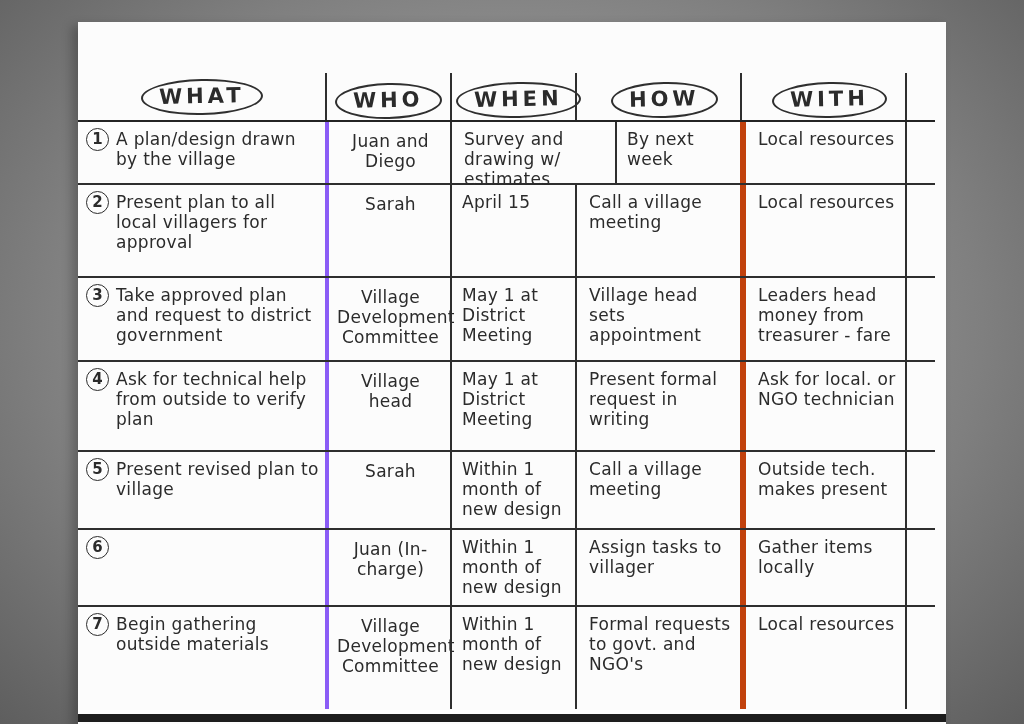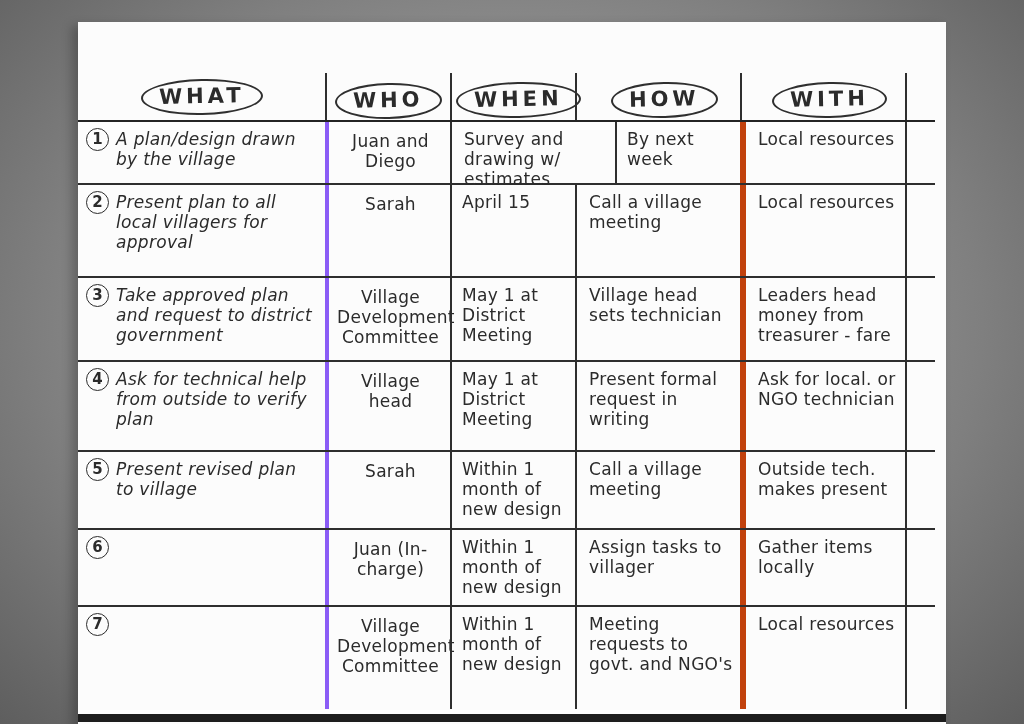--- a/index.html
+++ b/index.html
@@ -92,21 +92,21 @@
     border: 1.7px solid #2b2b2b;
     border-radius: 50%;
     display: inline-flex;
     align-items: center;
     justify-content: center;
     font-size: 15px;
     font-weight: bold;
     box-sizing: border-box;
     margin-top: 1px;
   }
-  .what-text { padding-top: 2px; font-style: italic; }
+  .what-text { padding-top: 2px; }
 </style>
 </head>
 <body>
 
 <div class="page">
 
   <div class="table">
 
     <div class="hrow">
       <div class="hcell col-what">
@@ -157,21 +157,21 @@
 
     <div class="row r3">
       <div class="cell col-what">
         <div class="what-inner">
           <span class="numcircle">3</span>
           <span class="what-text">Take approved plan and request to district government</span>
         </div>
       </div>
       <div class="cell col-who">Village Development Committee</div>
       <div class="cell col-when">May 1 at District Meeting</div>
-      <div class="cell col-how">Village head sets technician</div>
+      <div class="cell col-how">Village head sets appointment</div>
       <div class="cell col-with">Leaders head money from treasurer - fare</div>
       <div class="cell col-space"></div>
     </div>
 
     <div class="row r4">
       <div class="cell col-what">
         <div class="what-inner">
           <span class="numcircle">4</span>
           <span class="what-text">Ask for technical help from outside to verify plan</span>
         </div>
@@ -207,25 +207,26 @@
       <div class="cell col-when">Within 1 month of new design</div>
       <div class="cell col-how">Assign tasks to villager</div>
       <div class="cell col-with">Gather items locally</div>
       <div class="cell col-space"></div>
     </div>
 
     <div class="row r7 last">
       <div class="cell col-what">
         <div class="what-inner">
           <span class="numcircle">7</span>
+          <span class="what-text">Begin gathering outside materials</span>
         </div>
       </div>
       <div class="cell col-who">Village Development Committee</div>
       <div class="cell col-when">Within 1 month of new design</div>
-      <div class="cell col-how">Meeting requests to govt. and NGO's</div>
+      <div class="cell col-how">Formal requests to govt. and NGO's</div>
       <div class="cell col-with">Local resources</div>
       <div class="cell col-space"></div>
     </div>
 
   </div>
 
   <div class="bottom-strip"></div>
 </div>
 
 </body></html>

